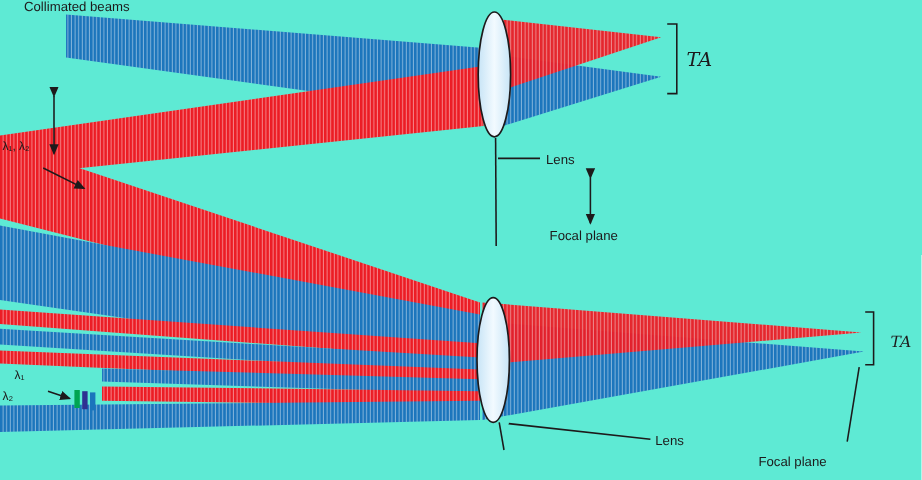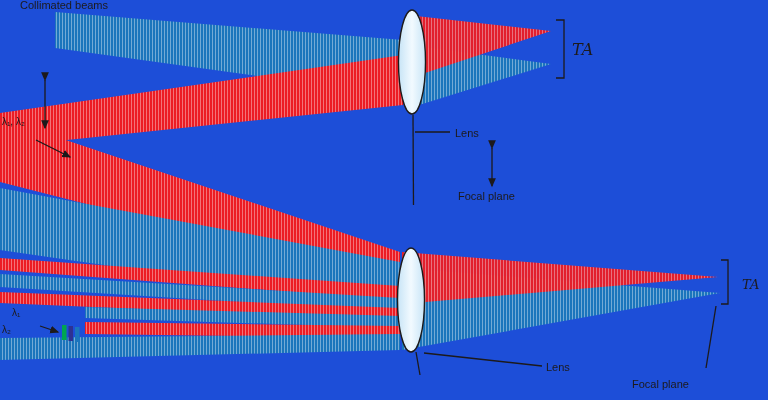--- a/index.html
+++ b/index.html
@@ -1,16 +1,16 @@
 <!DOCTYPE html>
 <html><head>
 <meta charset="utf-8">
 <style>
   html,body{margin:0;padding:0;background:#ffffff;}
-  .stage{position:relative;width:768px;height:400px;background:#1d4ed8;overflow:hidden;
+  .stage{position:relative;width:768px;height:400px;background:#5eead4;overflow:hidden;
          font-family:"Liberation Sans", sans-serif;}
   svg{position:absolute;left:0;top:0;}
   text{fill:#1d1a1b;}
   .small-label{font-size:11px;}
   .tiny-label{font-size:10px;}
   .ta-label{font-family:"DejaVu Serif", serif;font-style:italic;font-size:16px;}
   .ta-label-sm{font-family:"DejaVu Serif", serif;font-style:italic;font-size:13px;}
 </style>
 </head>
 <body>

